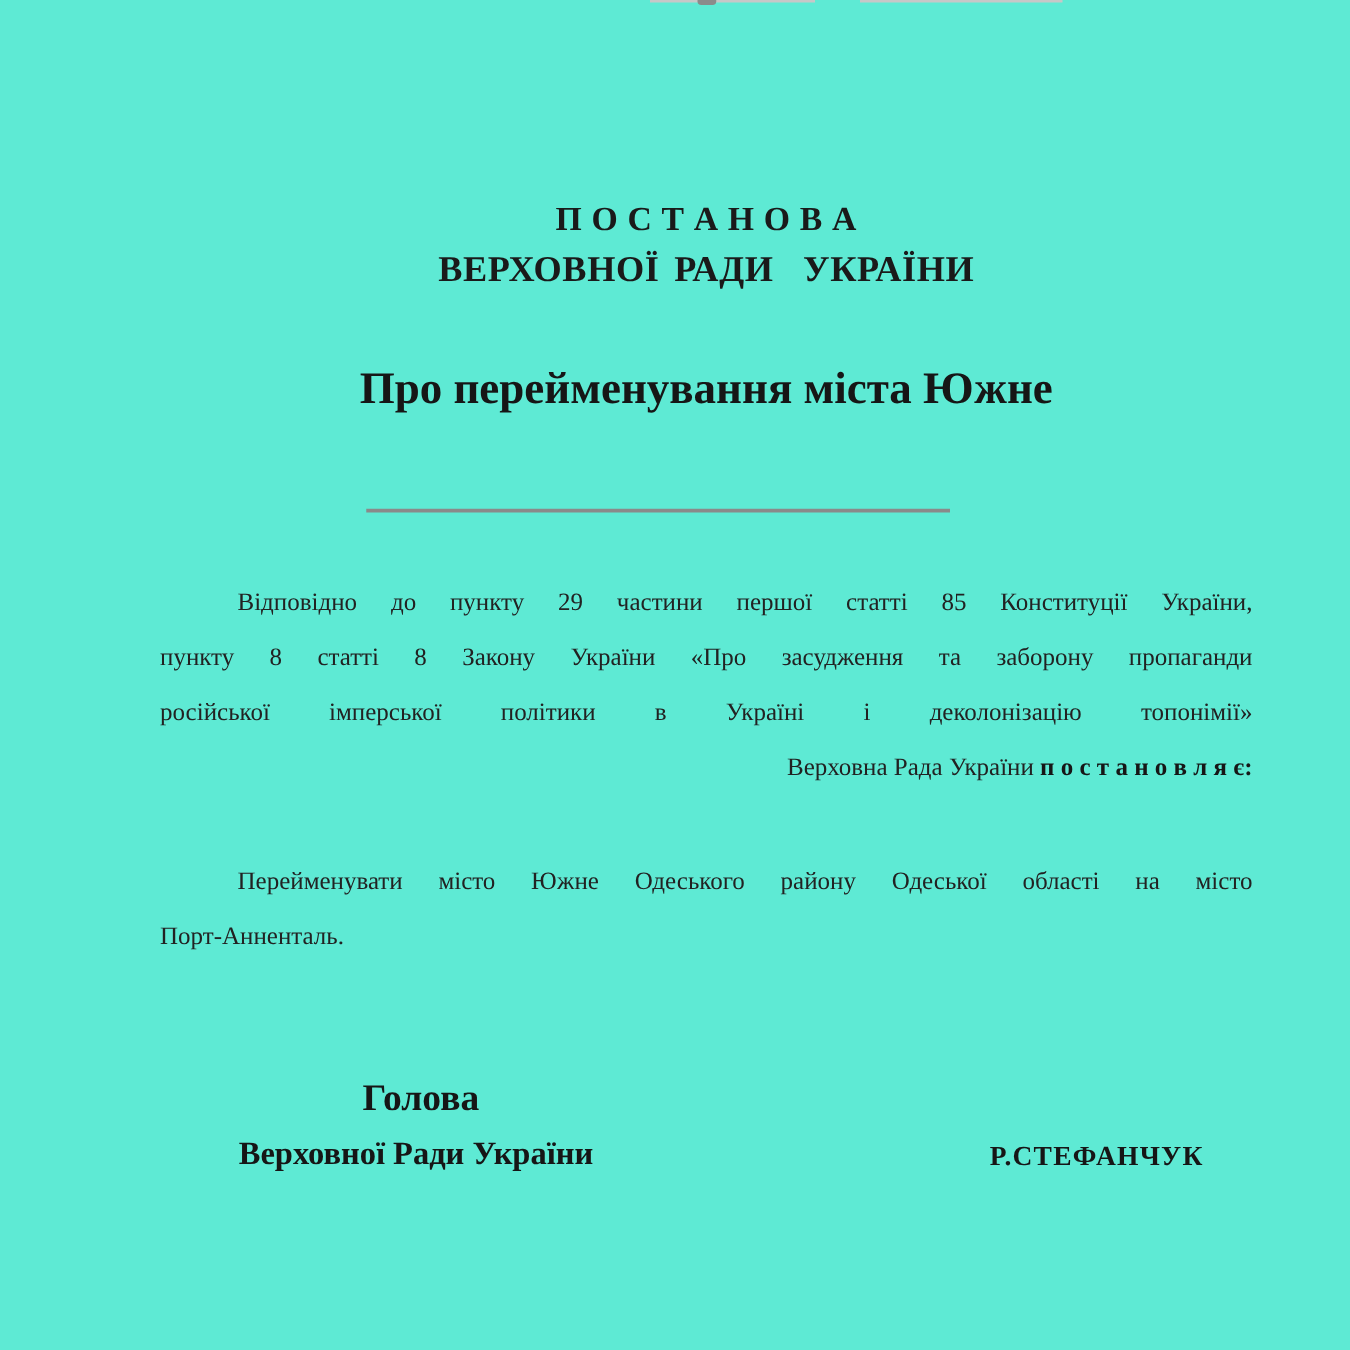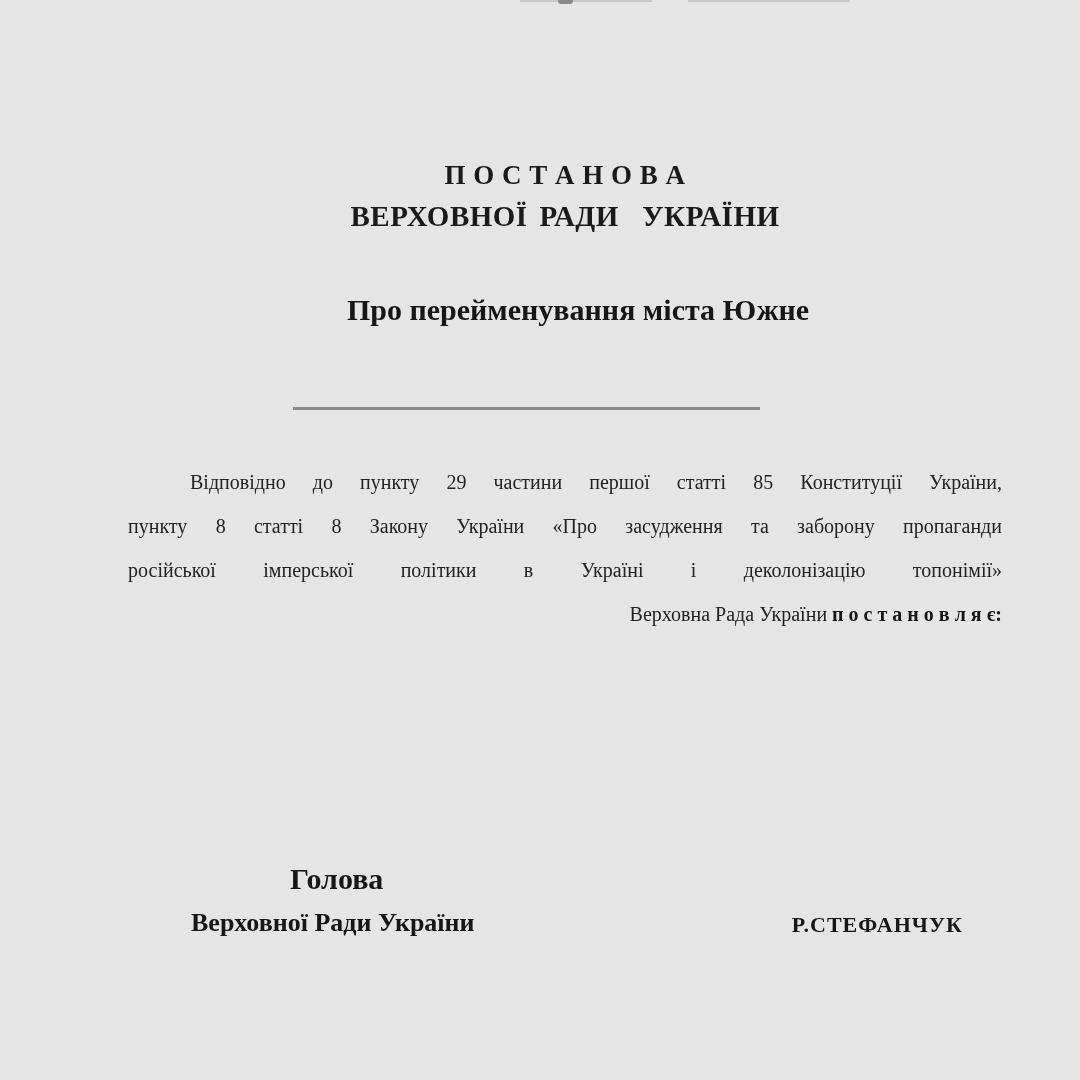--- a/index.html
+++ b/index.html
@@ -4,21 +4,21 @@
 <style>
   html, body {
     margin: 0;
     padding: 0;
     background: #ffffff;
   }
   .page {
     position: relative;
     width: 1080px;
     height: 1080px;
-    background: #e5e5e5;
+    background: #5eead4;
     overflow: hidden;
     font-family: "Liberation Serif", "DejaVu Serif", serif;
     color: #1e1e1e;
   }
   .content {
     position: absolute;
     left: 128px;
     top: 0;
     width: 874px;
     height: 1080px;
@@ -44,22 +44,22 @@
     position: absolute;
     left: 0; width: 874px; top: 199px;
     font-size: 29px; font-weight: bold;
     line-height: 34px;
     letter-spacing: 0.5px;
     word-spacing: 4px;
     color: #1a1a1a;
   }
   .subject-line {
     position: absolute;
-    left: 13px; width: 874px;
-    font-size: 30px; font-weight: bold;
+    left: 0; width: 874px;
+    font-size: 36px; font-weight: bold;
     line-height: 44px;
     color: #161616;
   }
   .subject-1 { top: 288px; }
   .subject-2 { top: 333px; }
 
   .rule {
     position: absolute;
     left: 165px; top: 407px;
     width: 467px; height: 3px;
@@ -121,21 +121,23 @@
     <div class="rule"></div>
 
     <div class="bodyline just indent p1-l1">Відповідно до пункту 29 частини першої статті 85 Конституції України,</div>
 
     <div class="bodyline just p1-l2">пункту 8 статті 8 Закону України «Про засудження та заборону пропаганди</div>
 
     <div class="bodyline just p1-l3">російської імперської політики в Україні і деколонізацію топонімії»</div>
 
     <div class="bodyline last p1-l4"><span>Верховна Рада України </span><span class="decree-word">п о с т а н о в л я є:</span></div>
 
+    <div class="bodyline just indent p2-l1">Перейменувати місто Южне Одеського району Одеської області на місто</div>
 
+    <div class="bodyline last p2-l2">Порт-Анненталь.</div>
 
     <div class="sig-role-1">Голова</div>
 
     <div class="sig-role-2">Верховної Ради України</div>
 
     <div class="sig-name">Р.СТЕФАНЧУК</div>
 
   </div>
 </div>
 

